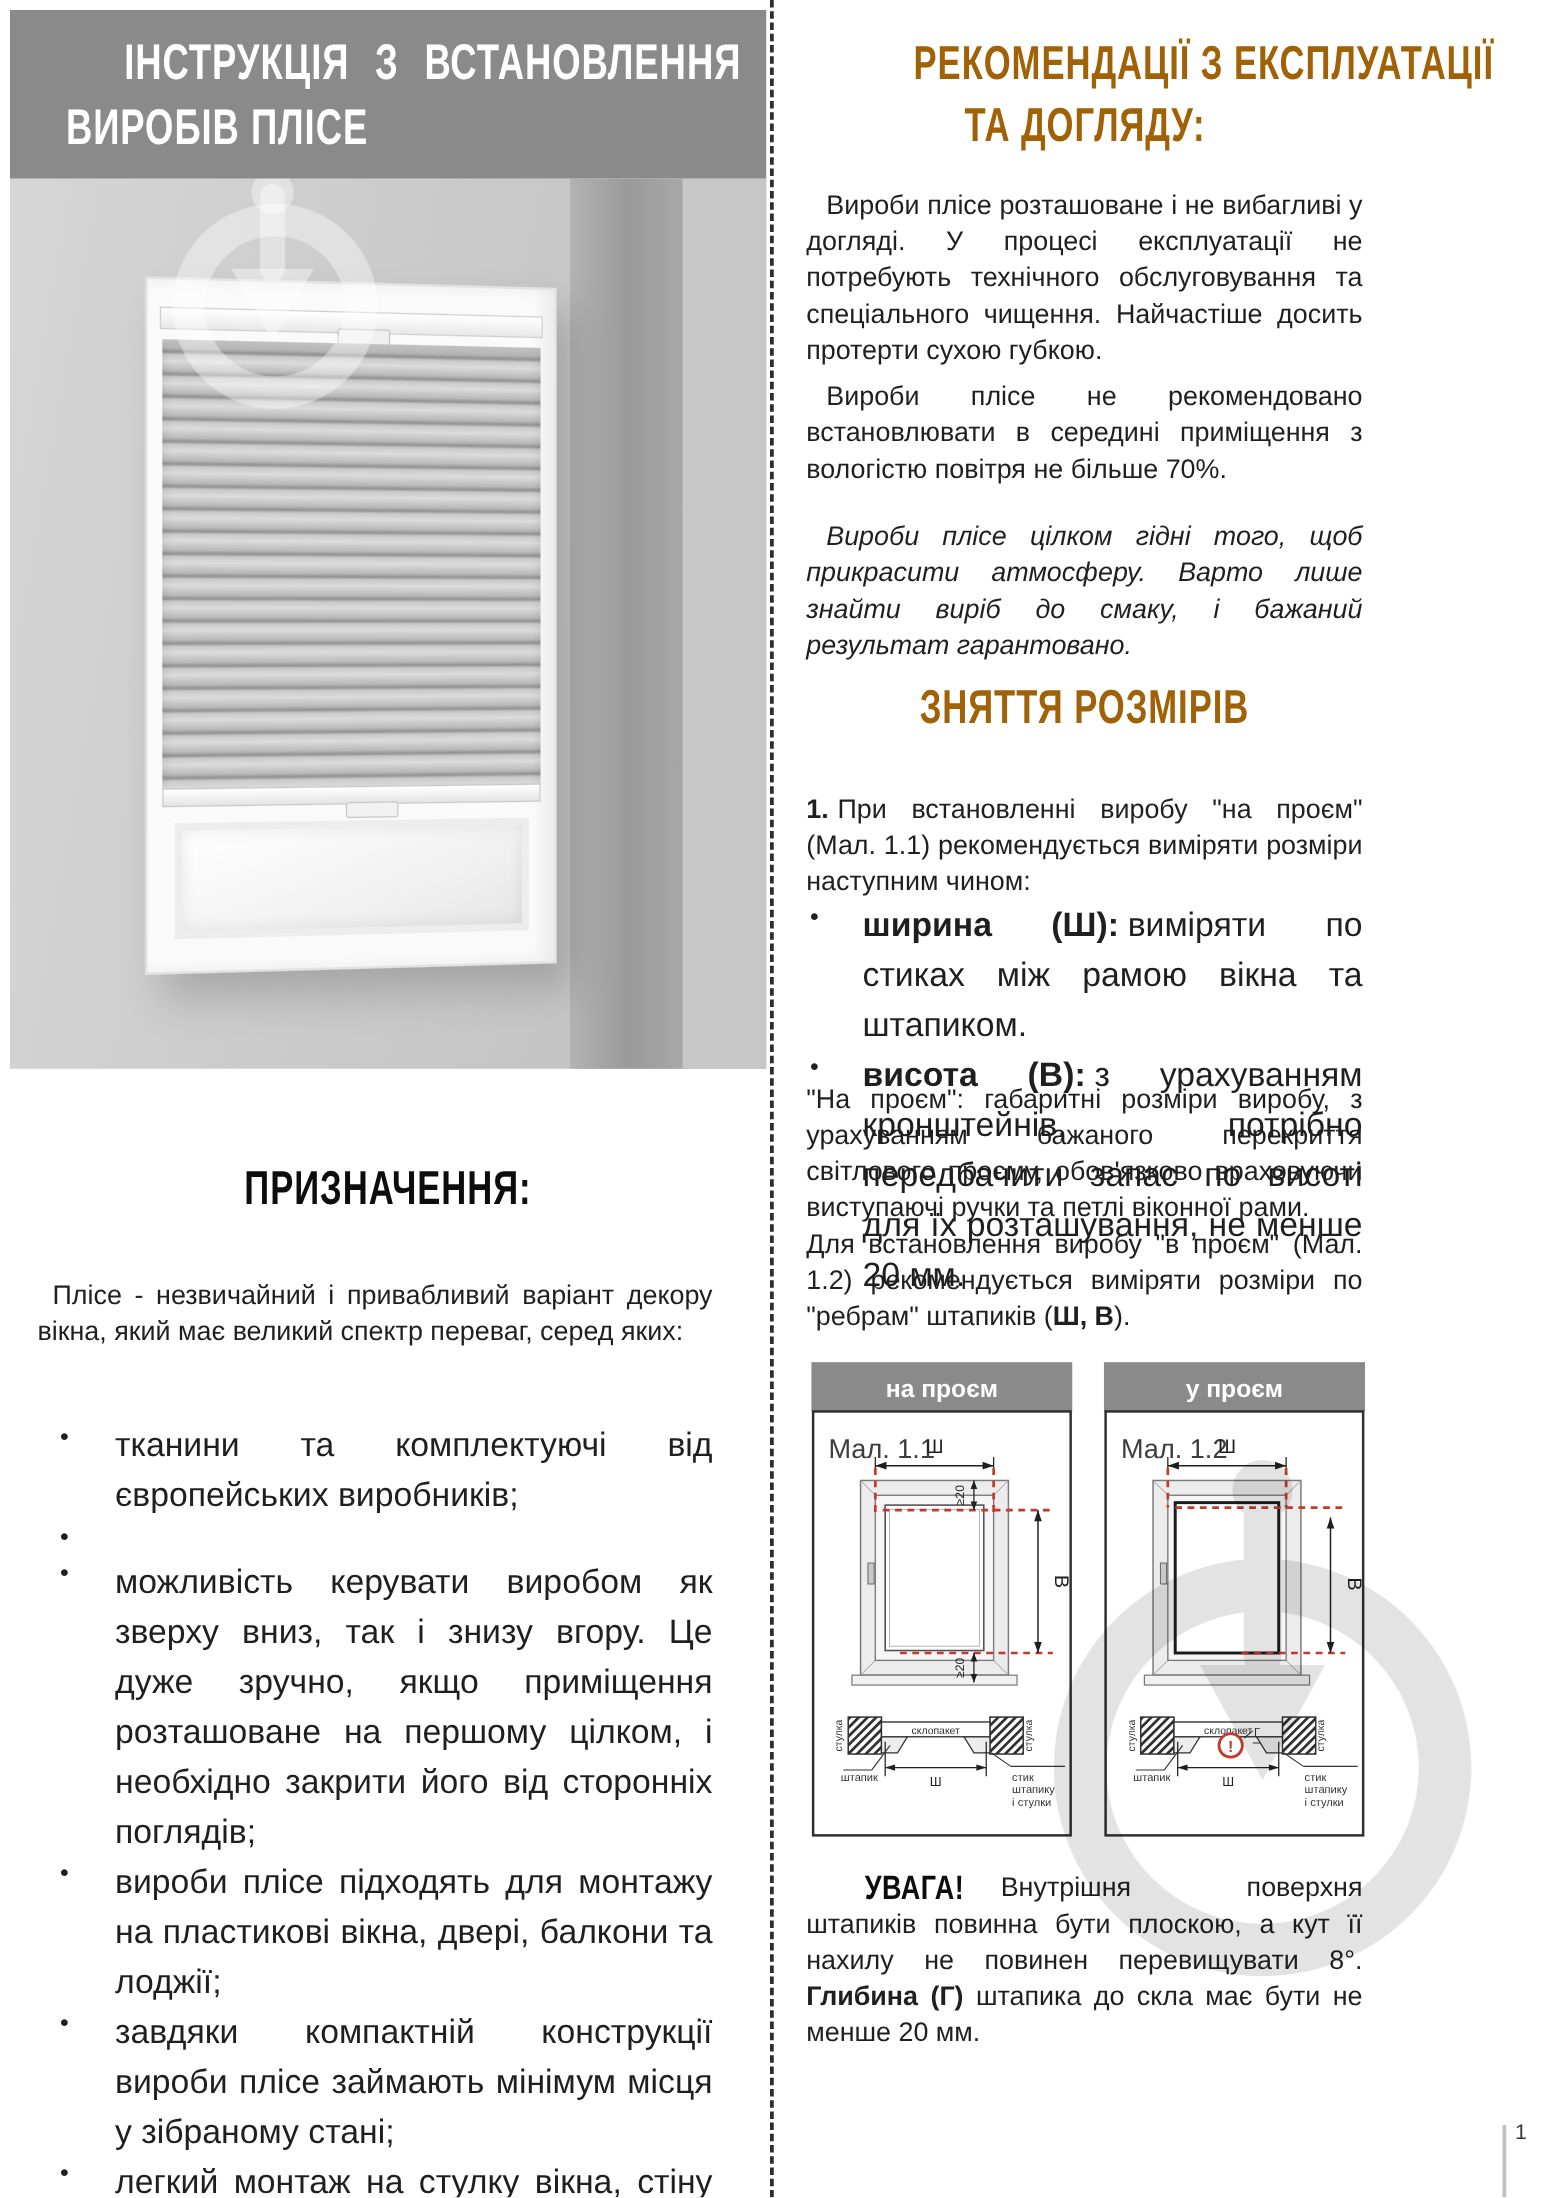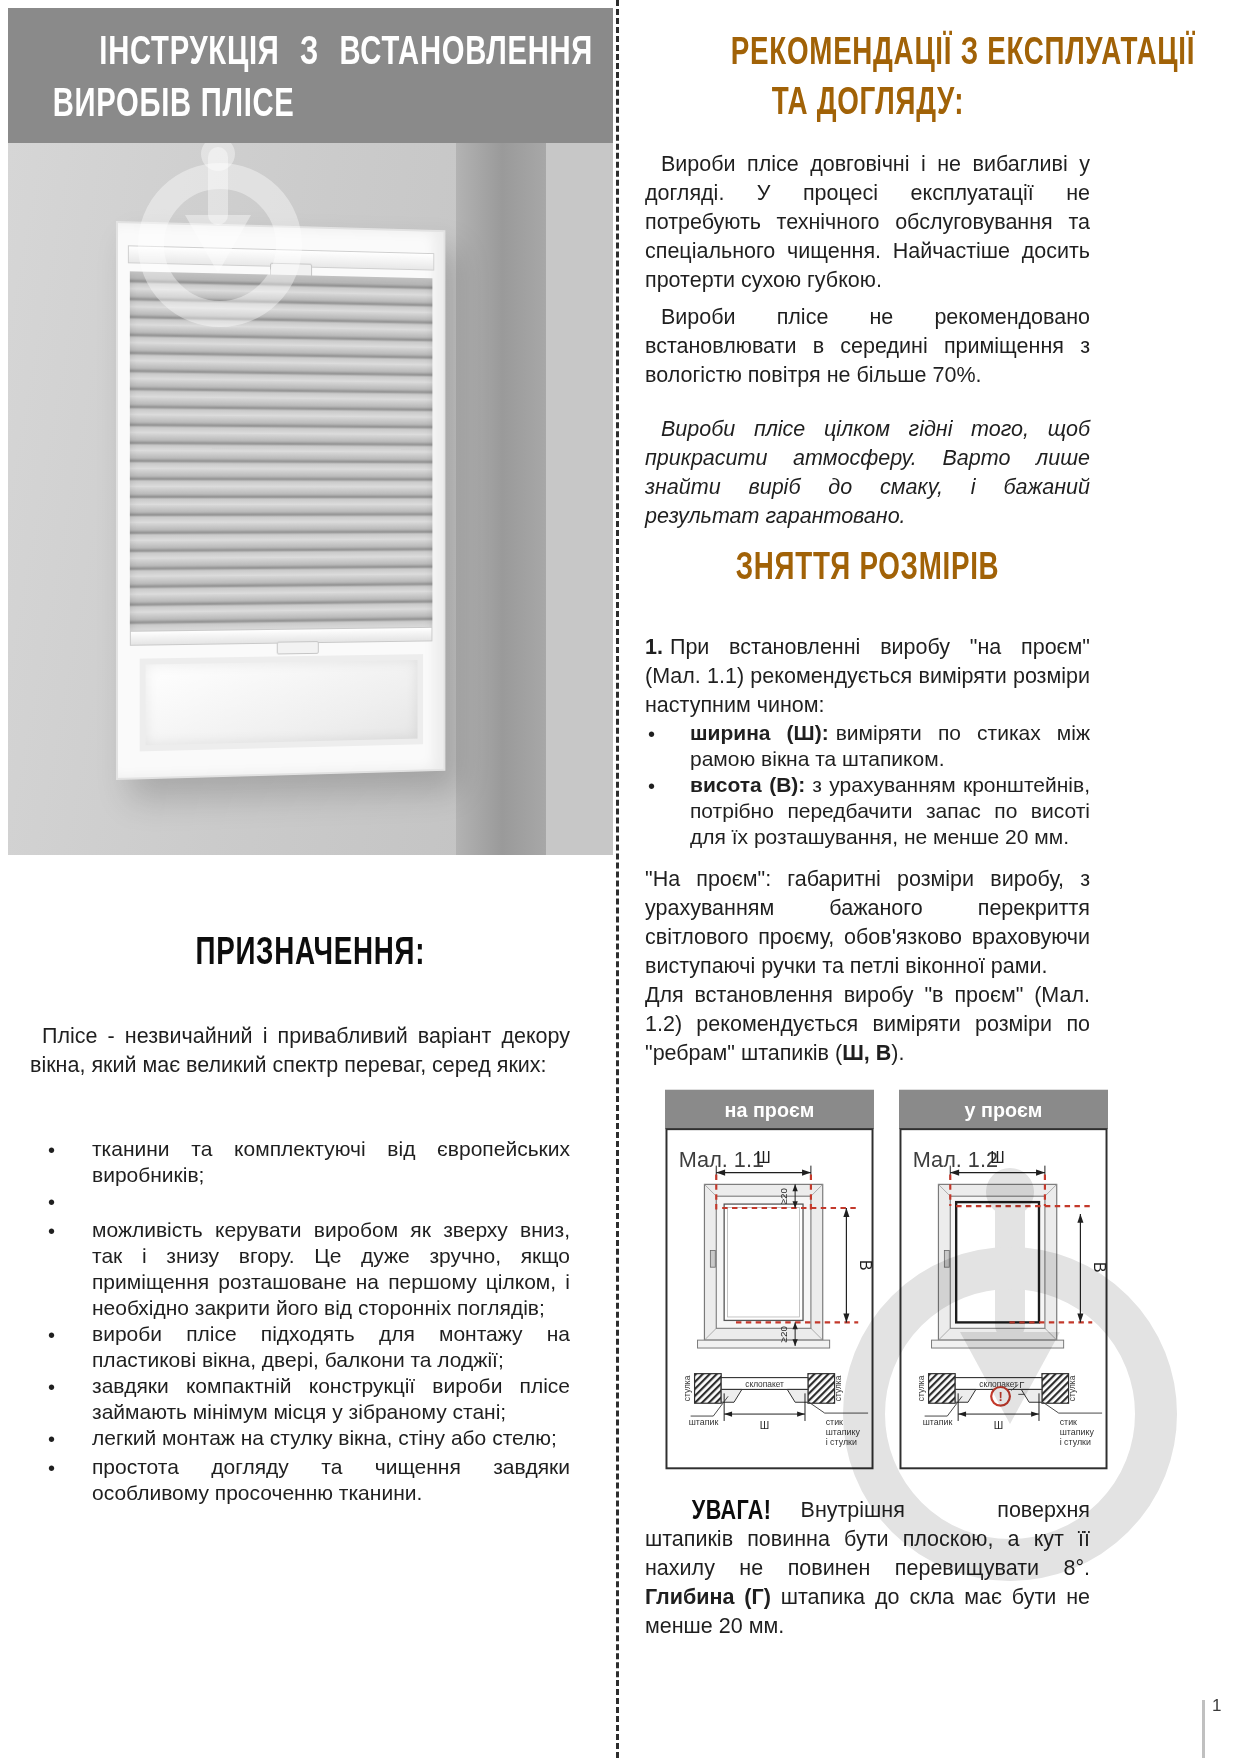--- a/index.html
+++ b/index.html
@@ -56,38 +56,38 @@
   .wm-bottom .wm-stem{left:152px;top:28px;width:30px;height:152px;border-radius:15px;background:#e3e3e3;}
   .wm-bottom .wm-ring{left:0;top:87px;width:250px;height:250px;border:42px solid #e3e3e3;}
   .wm-bottom .wm-blob{left:117px;top:172px;width:100px;height:92px;background:#e3e3e3;}
   
   .h-purpose{top:922px;}
   .body{font-size:21.5px;line-height:29px;text-align:justify;margin:0;color:#1f1f1f;}
   .intro{position:absolute;left:22px;top:1014px;width:540px;text-indent:12px;}
   .bullets{position:absolute;left:22px;top:1128px;width:540px;}
   .b-row{display:flex;}
   .b-dot{width:62px;padding-left:18px;box-sizing:border-box;font-size:20px;line-height:29px;}
-  .b-txt{flex:1;text-align:justify;font-size:21px;line-height:26px;}
+  .b-txt{flex:1;text-align:justify;font-size:27px;line-height:40px;}
   
   .rcol{position:absolute;left:645px;top:0;width:445px;height:1758px;}
   .hline{position:absolute;width:100%;text-align:center;color:#a16207;}
   .hline .cond{font-size:38px;}
   .h-r1{top:30px;} .h-r2{top:80px;} .h-meas{top:545px;}
   .p1{position:absolute;top:150px;width:445px;text-indent:16px;}
   .p2{position:absolute;top:303px;width:445px;text-indent:16px;}
   .p3{position:absolute;top:415px;width:445px;text-indent:16px;font-style:italic;}
   .p-step{position:absolute;top:633px;width:445px;}
   .p-step b{margin-right:7px;}
   .rbullets{position:absolute;top:720px;width:445px;}
   .rb-row{display:flex;}
   .rb-row .b-dot{width:45px;padding-left:3px;}
   .rb-row b{margin-right:7px;}
   .p-na{position:absolute;top:865px;width:445px;}
   .p-dlya{position:absolute;top:981px;width:445px;}
-  .figs{position:absolute;left:20px;top:1087px;width:443px;display:flex;gap:25px;}
+  .figs{position:absolute;left:4px;top:1087px;width:443px;display:flex;gap:25px;}
   svg.fig{display:block;}
   svg text{font-family:"Liberation Sans", sans-serif;}
   .attn-p{position:absolute;top:1496px;width:445px;text-indent:26px;}
   .attn-label{display:inline-block;transform:scaleX(.8);transform-origin:left bottom;
               font-weight:800;font-size:27px;letter-spacing:.5px;color:#0d0d0d;margin-right:4px;
               font-style:normal;vertical-align:-2px;}
   .attn-p b{font-weight:700;}
   
   .pageno-line{position:absolute;left:1202px;top:1700px;width:3px;height:58px;background:#c0c0c0;}
   .pageno{position:absolute;left:1212px;top:1696px;font-size:17px;color:#3a3a3a;}
@@ -154,21 +154,21 @@
           <span class="b-dot">•</span>
           <span class="b-txt">простота догляду та чищення завдяки особливому просоченню тканини.</span>
         </div>
     </div>
   </div>
 
   <div class="rcol">
     <div class="hline h-r1"><span class="cond">РЕКОМЕНДАЦІЇ З ЕКСПЛУАТАЦІЇ</span></div>
     <div class="hline h-r2"><span class="cond">ТА ДОГЛЯДУ:</span></div>
 
-    <p class="body p1">Вироби плісе довговічні і не вибагливі у догляді. У процесі експлуатації не потребують технічного обслуговування та спеціального чищення. Найчастіше досить протерти сухою губкою.</p>
+    <p class="body p1">Вироби плісе розташоване і не вибагливі у догляді. У процесі експлуатації не потребують технічного обслуговування та спеціального чищення. Найчастіше досить протерти сухою губкою.</p>
     <p class="body p2">Вироби плісе не рекомендовано встановлювати в середині приміщення з вологістю повітря не більше 70%.</p>
     <p class="body p3">Вироби плісе цілком гідні того, щоб прикрасити атмосферу. Варто лише знайти виріб до смаку, і бажаний результат гарантовано.</p>
 
     <div class="hline h-meas"><span class="cond">ЗНЯТТЯ РОЗМІРІВ</span></div>
 
     <p class="body p-step"><b>1.</b><span>При встановленні виробу "на проєм" (Мал. 1.1) рекомендується виміряти розміри наступним чином:</span></p>
 
     <div class="rbullets">
       <div class="rb-row">
         <span class="b-dot">•</span>

